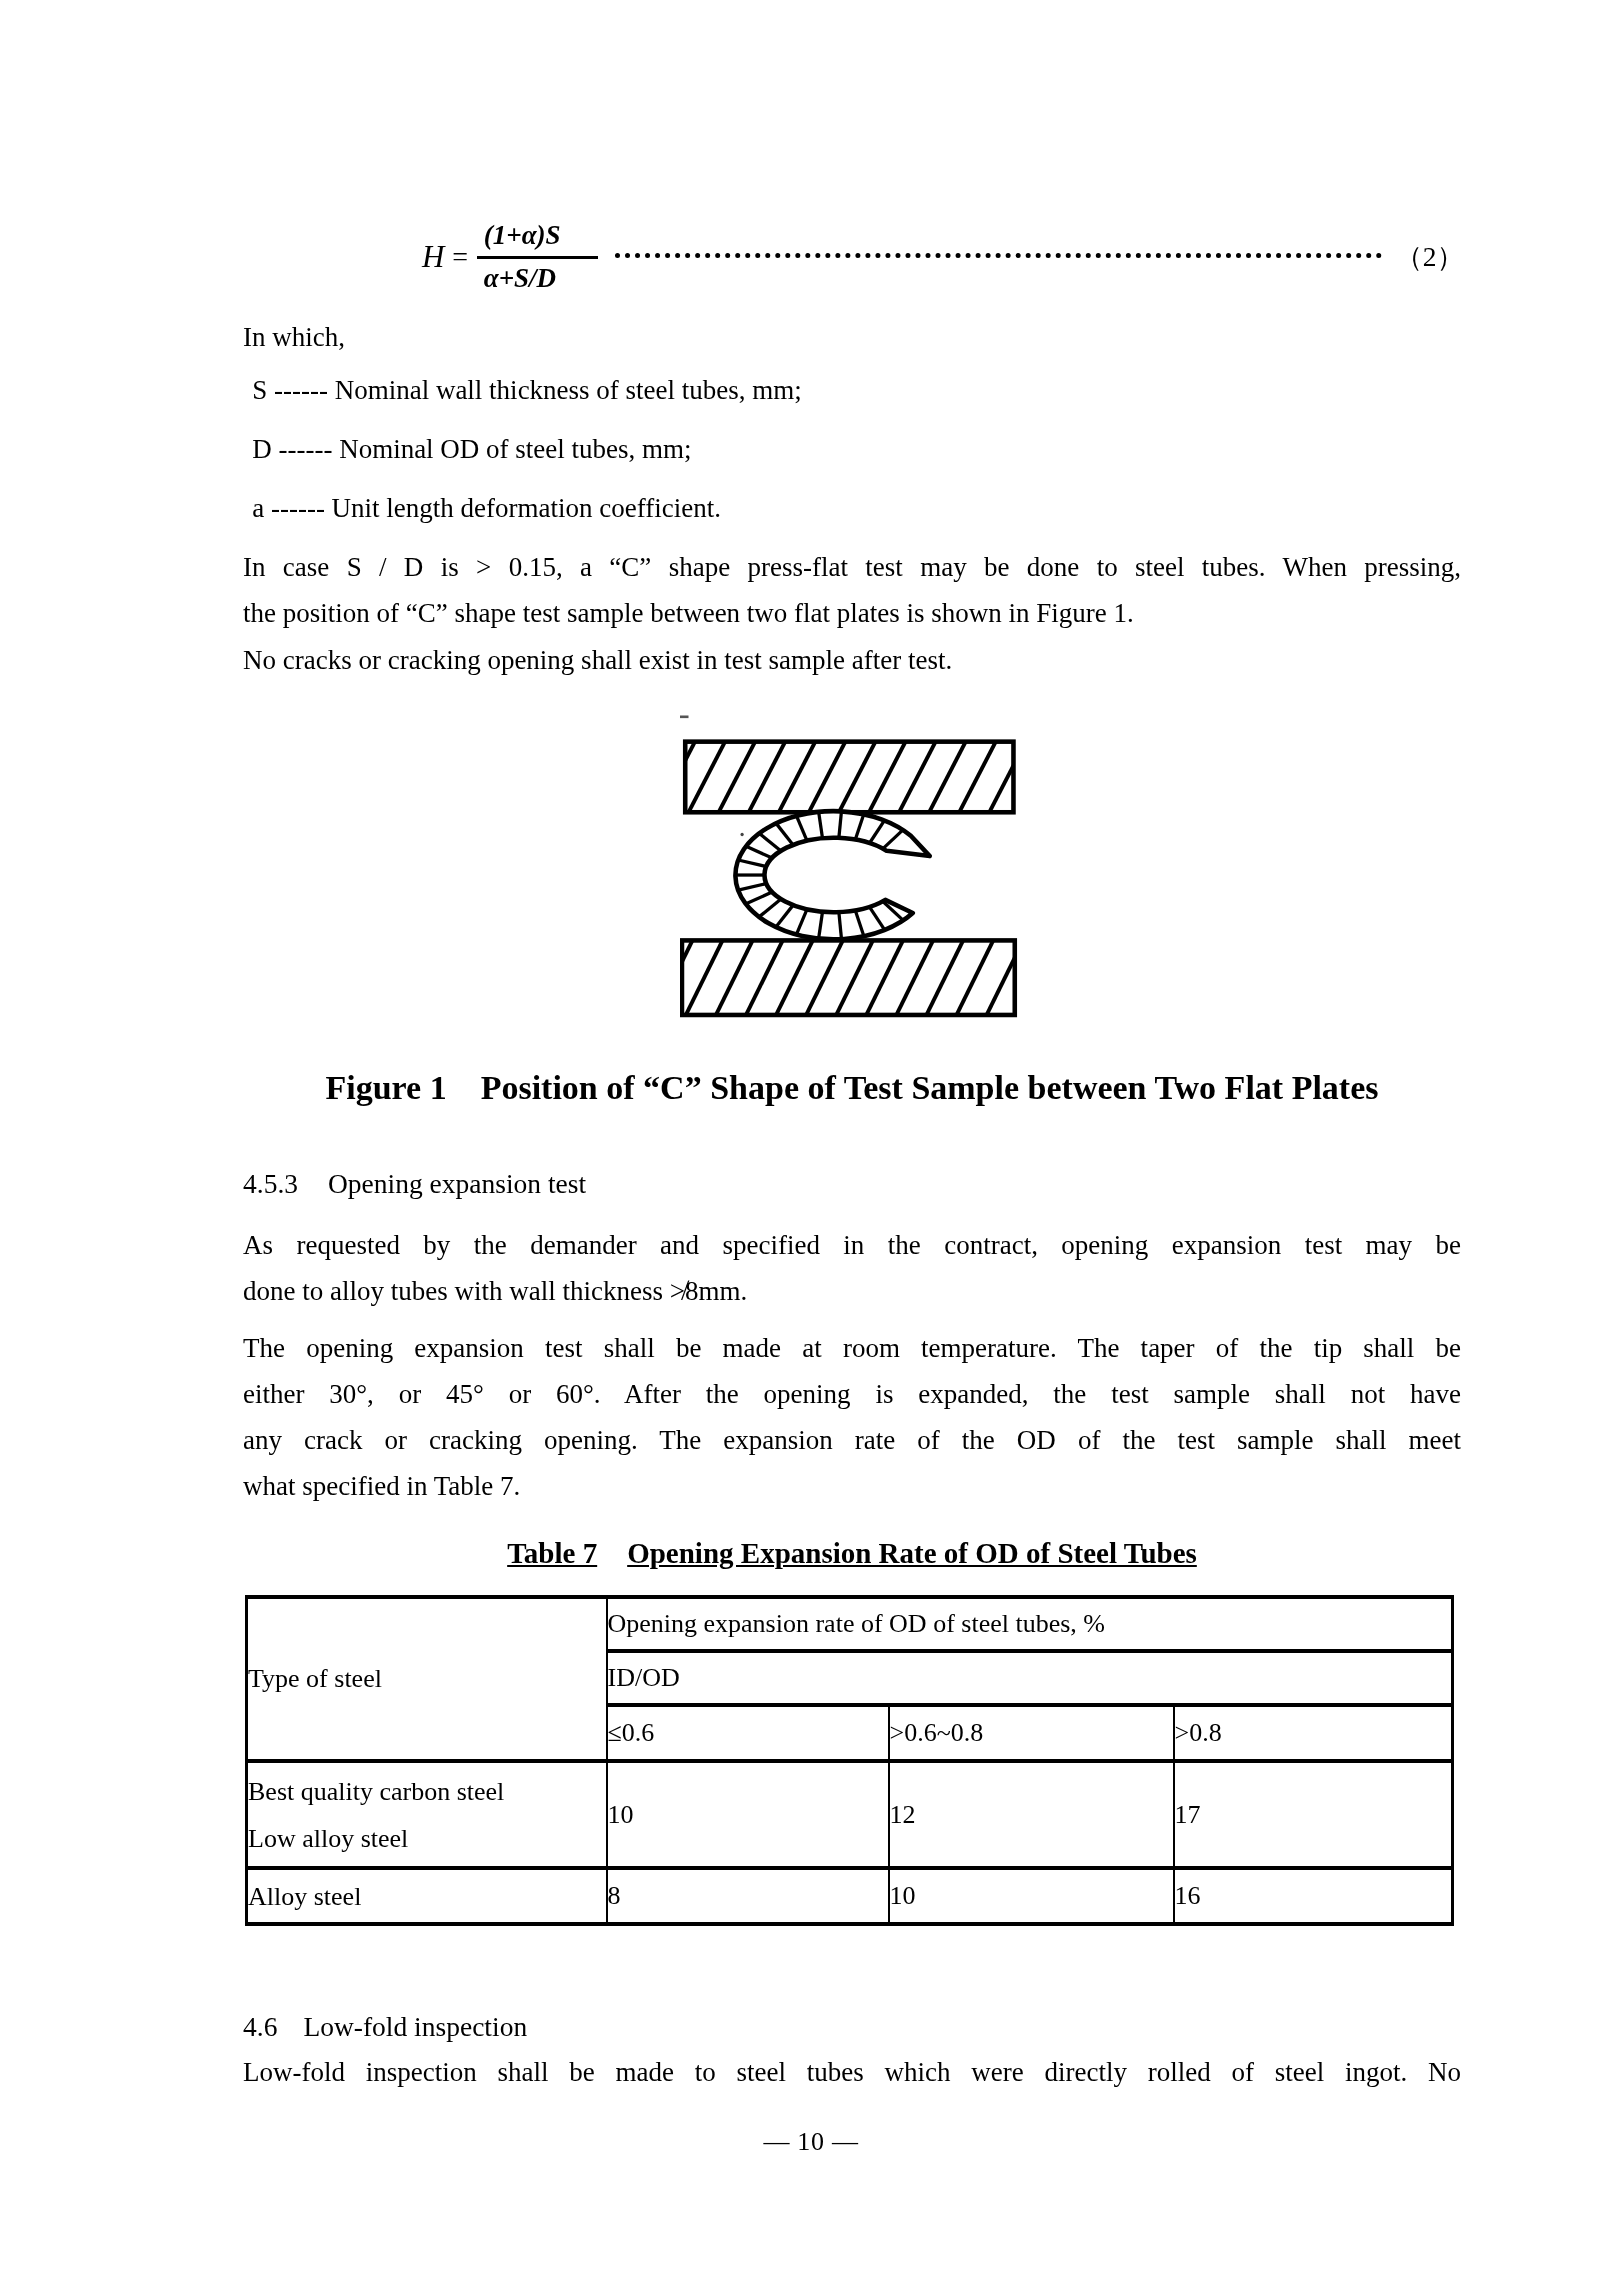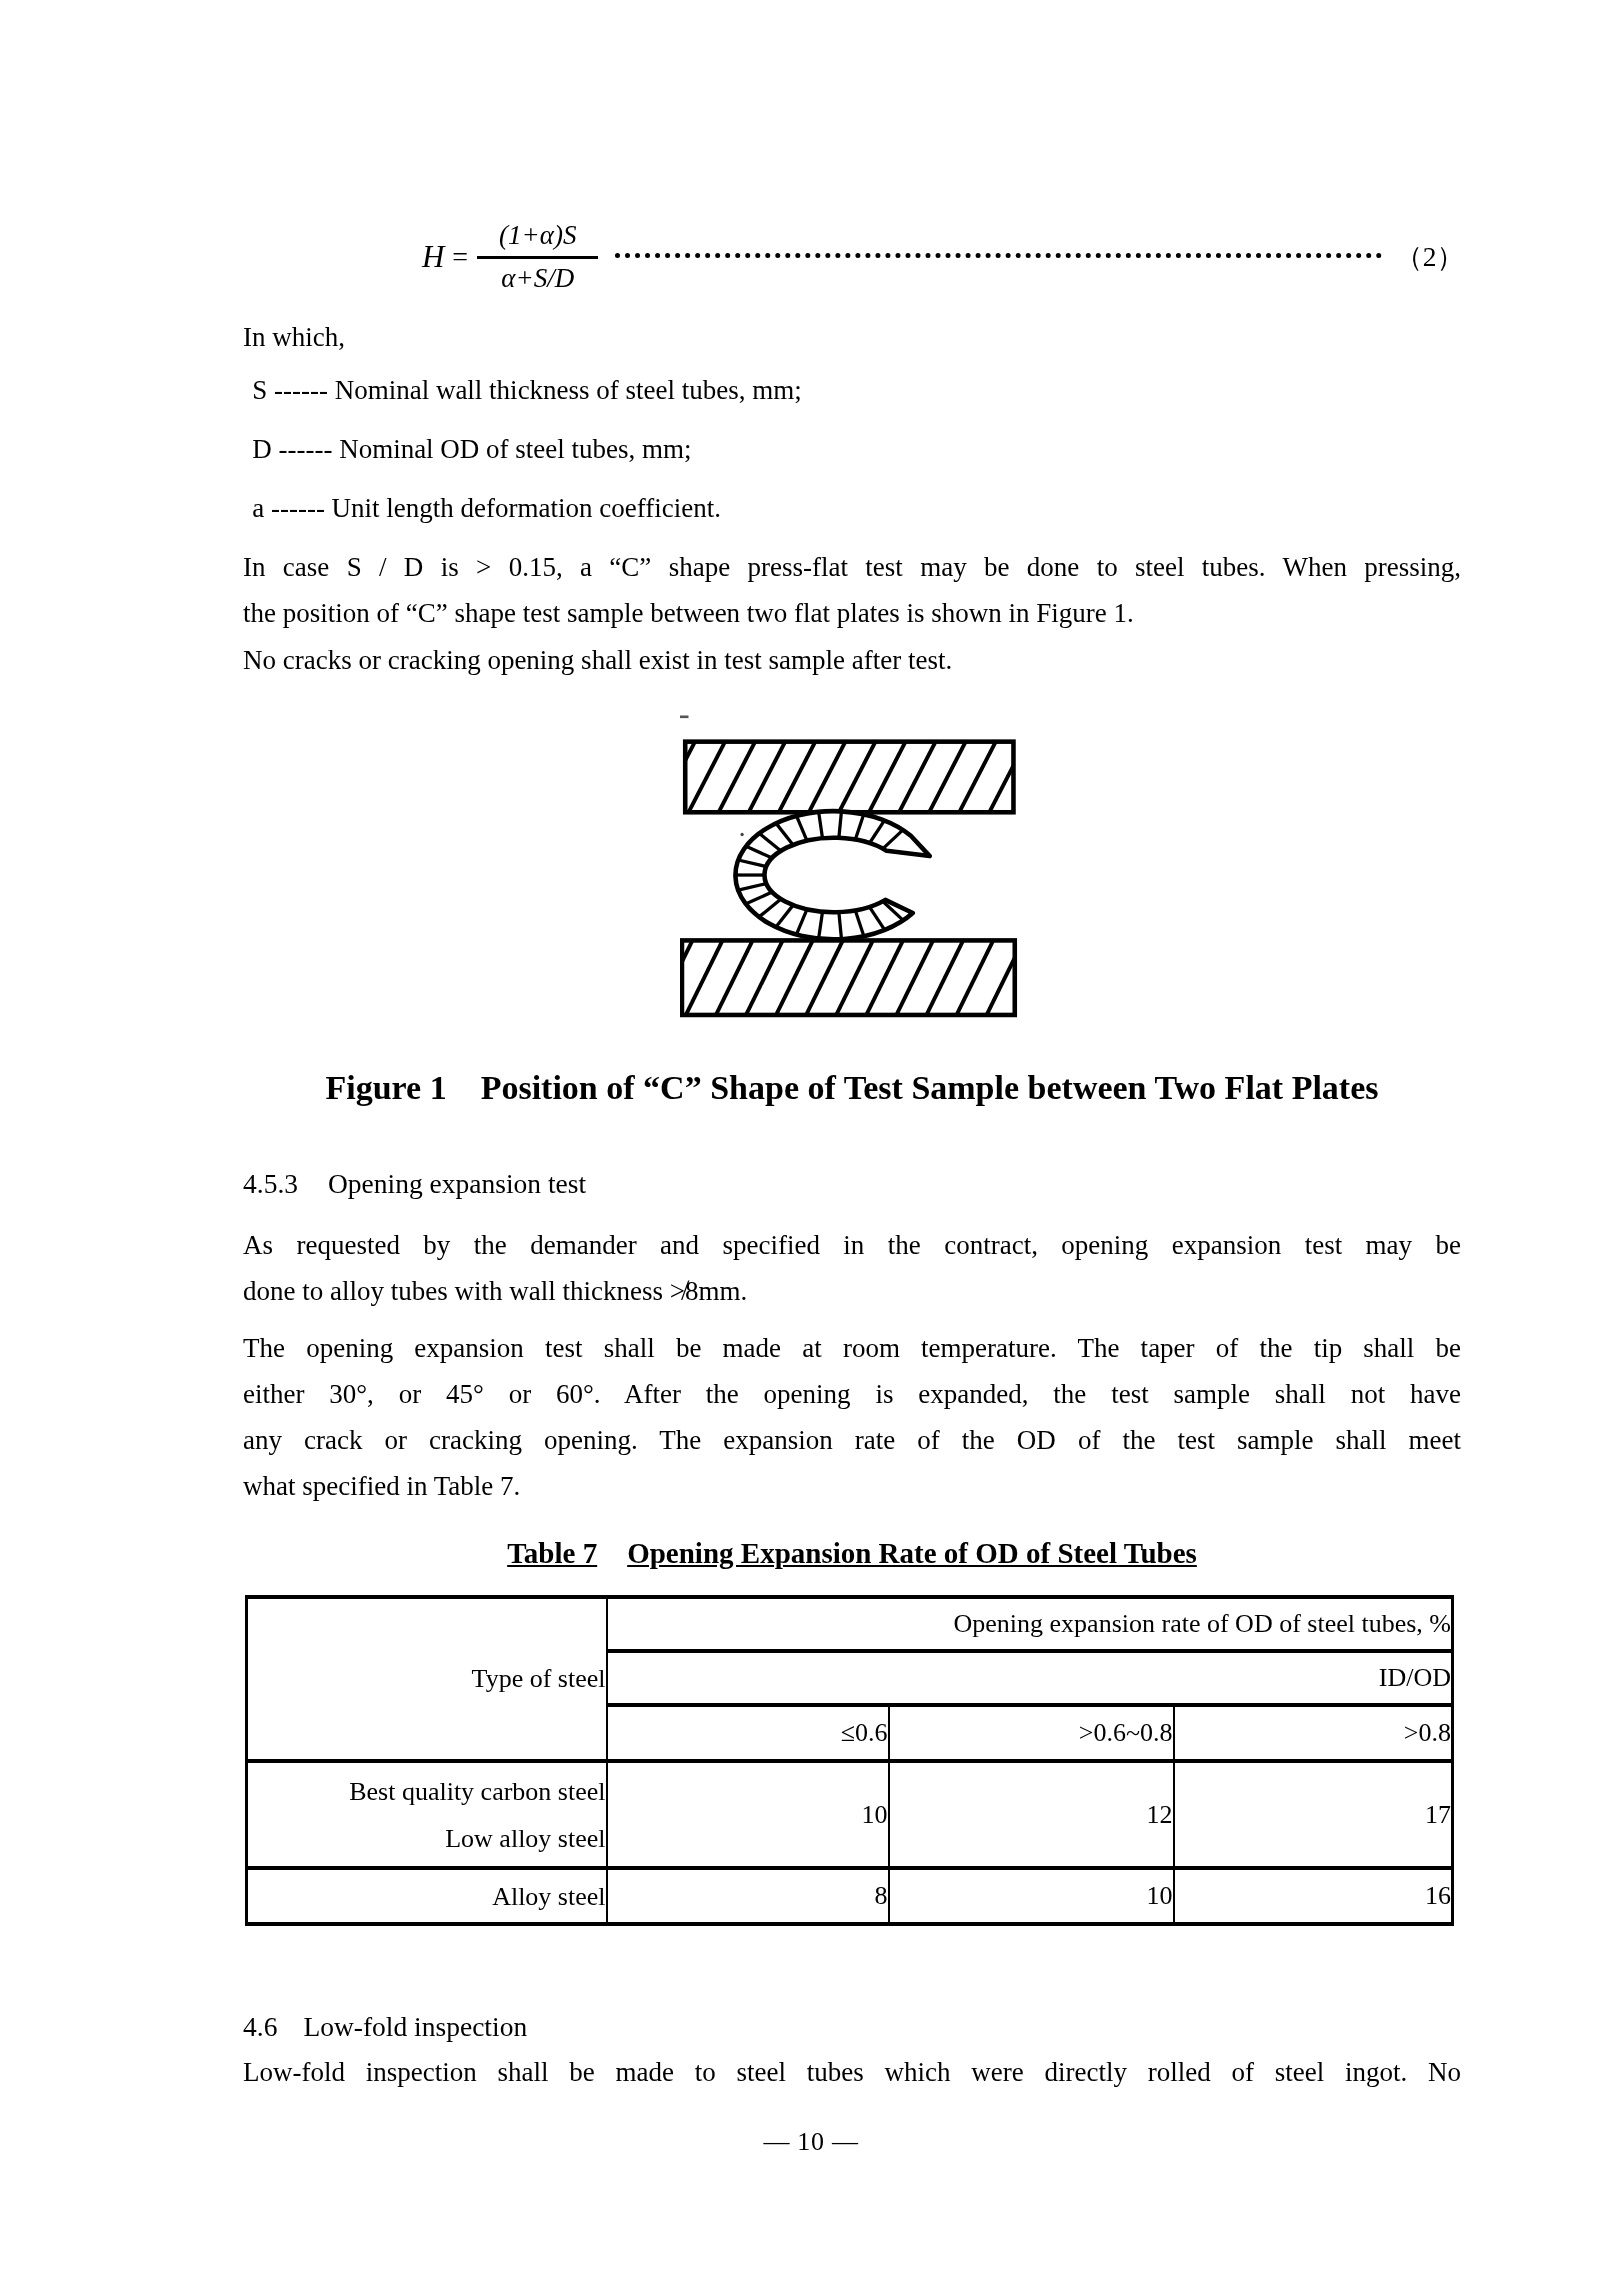--- a/index.html
+++ b/index.html
@@ -21,32 +21,32 @@
   .heading .h-num { margin-right: 30px; }
   .caption { width: 1218px; text-align: center; font-weight: bold; font-size: 34px; }
   .caption .cap-gap { display: inline-block; width: 34px; }
   .tbl-title { width: 1218px; text-align: center; font-weight: bold; font-size: 29px; }
   .tbl-title .cap-gap { display: inline-block; width: 30px; }
 
   
   .formula { display: flex; align-items: center; width: 1042px; height: 118px; }
   .f-lhs { font-style: italic; font-size: 31px; }
   .f-eq { font-size: 28px; margin: 0 9.2px 0 7.9px; }
-  .frac { display: inline-block; text-align: center; font-style: italic; font-size: 27px; min-width: 121px; }
+  .frac { display: inline-block; font-style: italic; font-size: 27px; min-width: 121px; font-weight: bold; }
   .frac .num { padding: 0 6.5px 4.6px 6.5px; }
   .frac .bar { border-top: 3.3px solid #000; }
   .frac .den { padding: 3.9px 6.5px 0 6.5px; }
   .f-dots { flex: 1; height: 0; border-bottom: 5.2px dotted #000; margin: 0 13px 0 17px; transform: translateY(-2px); }
   .f-num { font-size: 27.5px; }
 
   
   table.t7 { border-collapse: collapse; table-layout: fixed; width: 1206px; font-size: 26px; }
   table.t7 { border: 3.9px solid #000; }
   table.t7 td { border: 2.6px solid #000; border-top-width: 4.6px; border-bottom-width: 4.6px;
-                text-align: right; vertical-align: middle; padding: 0; margin-left: 18px; }
+                text-align: left; vertical-align: middle; padding: 0; margin-left: 18px; }
   .rh1 { height: 54px; } .rh2 { height: 54px; } .rh3 { height: 56px; }
   .rh4 { height: 107px; } .rh5 { height: 56px; }
   .cell-lines .tline { line-height: 47px; }
 
   .footer { width: 1622px; text-align: center; font-size: 26px; letter-spacing: 0.7px; }
 </style>
 </head>
 <body>
 
 <div class="abs formula" style="left:422px; top:198px;">

